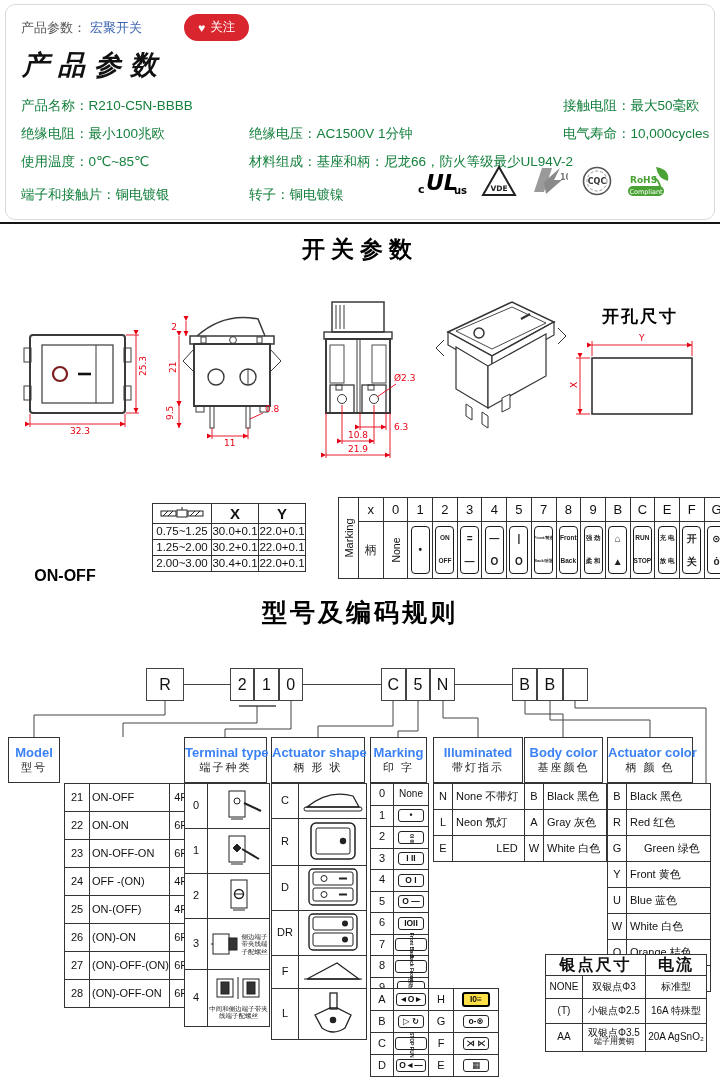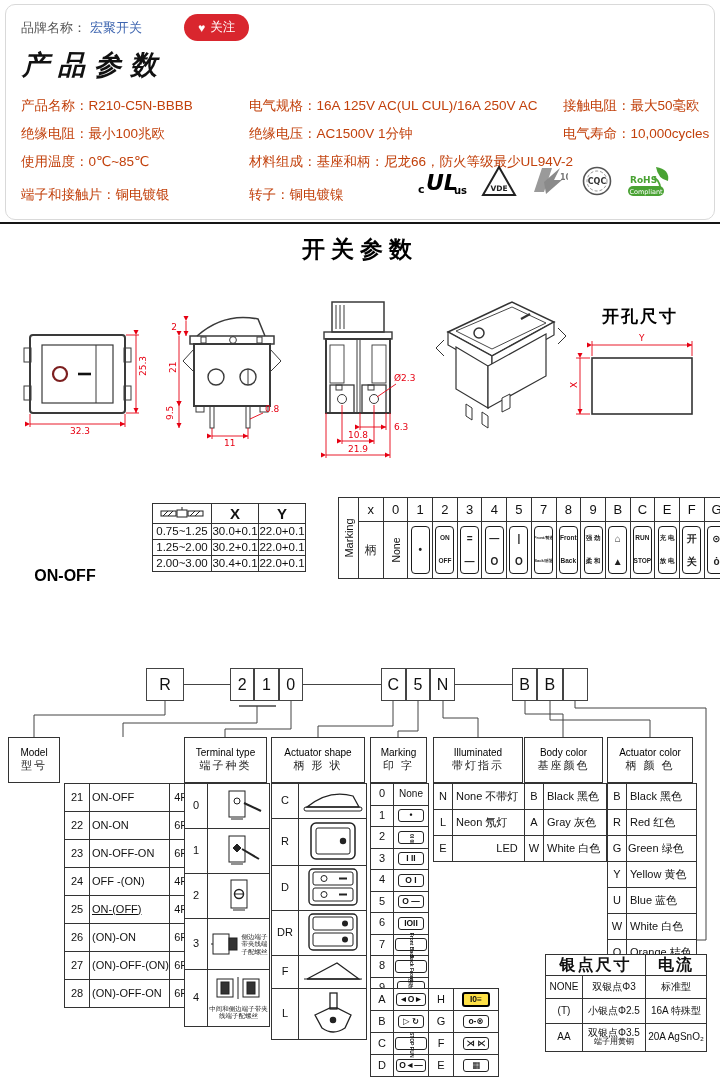--- a/index.html
+++ b/index.html
@@ -10,21 +10,21 @@
         border-radius:10px;background:#fff;}
   .brandrow{position:absolute;left:15px;top:9px;display:flex;align-items:center;gap:4px;}
   .blabel{font-size:13px;color:#555;}
   .blink{font-size:13px;color:#3f66b0;text-decoration:none;cursor:pointer;}
   .followbtn{margin-left:38px;display:inline-flex;align-items:center;gap:5px;background:#d9262e;
              color:#fff;font-size:12.5px;border-radius:14px;padding:5px 14px;cursor:pointer;}
   .heart{font-size:12px;line-height:1;}
   .ptitle{position:absolute;left:16px;top:42px;font-family:"DejaVu Serif","Liberation Serif",serif;
           font-style:italic;font-weight:bold;font-size:27px;letter-spacing:9px;color:#111;}
   .prow{position:absolute;left:0;width:100%;height:18px;}
-  .pcell{position:absolute;font-size:13.5px;color:#c2410c;white-space:nowrap;}
+  .pcell{position:absolute;font-size:13.5px;color:#15803d;white-space:nowrap;}
   .certbar{position:absolute;left:408px;top:152px;width:290px;height:48px;display:flex;
            align-items:center;gap:13px;}
   .divider{position:absolute;left:0;top:222px;width:720px;height:2px;background:#151515;}
   .h2a{position:absolute;left:0;top:234px;width:720px;text-align:center;font-size:23px;
        font-weight:bold;letter-spacing:6px;color:#000;}
   .h2b{position:absolute;left:0;top:596px;width:720px;text-align:center;font-size:25px;
        font-weight:bold;letter-spacing:3px;color:#000;}
   svg text{font-family:"DejaVu Sans","Liberation Sans",sans-serif;}
   .dimtxt{fill:#e60012;font-size:9px;}
   
@@ -55,21 +55,21 @@
   .pill.small .pt{font-size:6.5px;font-weight:bold;}
   .pill.tiny .pt{font-size:4.5px;transform:scale(.9);white-space:nowrap;}
   .pill.cjk .pt{font-size:10px;}
   
   #coding{position:absolute;left:0;top:650px;width:720px;height:430px;}
   .conn{position:absolute;left:0;top:0;}
   .cbox{position:absolute;border:1px solid #444;background:#fff;display:flex;align-items:center;
         justify-content:center;font-size:16px;color:#111;height:33px;box-sizing:border-box;}
   .hdrbox{position:absolute;border:1px solid #333;background:#fff;text-align:center;box-sizing:border-box;
           display:flex;flex-direction:column;justify-content:center;height:46px;}
-  .hdr-en{font-size:10px;font-weight:normal;color:#000000;white-space:nowrap;}
+  .hdr-en{font-size:13px;font-weight:bold;color:#3b82f6;white-space:nowrap;}
   .hdr-zh{font-size:11px;color:#222;letter-spacing:2px;white-space:nowrap;}
   .ctab{position:absolute;}
   .ctab td{font-size:11px;}
   .codecell{font-weight:normal;font-size:11.5px;}
   .fnlabel{font-size:10.5px;text-align:left !important;padding-left:2px !important;white-space:nowrap;}
   .fnp{font-size:10px;}
   .tnote{font-size:6.5px;color:#222;line-height:1.15;text-align:left;}
   .mframe{display:inline-block;border:1.2px solid #222;border-radius:3px;padding:1px 2px;font-size:8.5px;
           font-weight:bold;min-width:20px;line-height:1.1;background:#fff;color:#111;}
   .mframe.dark{border:2.5px solid #000;background:#fde047;}
@@ -80,32 +80,31 @@
   
   .cert{display:flex;align-items:center;justify-content:center;}
 </style>
 </head>
 <body>
 
 <div id="stage">
 
   <div class="card">
     <div class="brandrow">
-      <span class="blabel">品牌名称：</span>
+      <span class="blabel">产品参数：</span>
       <a class="blink">宏聚开关</a>
       <span class="followbtn">
         <span class="heart">♥</span>
         <span>关注</span>
       </span>
     </div>
     <div class="ptitle">产品参数</div>
     <div id="prows">
         <div class="prow" style="top: 92px;">
           <span class="pcell" style="left: 15px;">产品名称：R210-C5N-BBBB</span>
-          <span class="pcell" style="left: 243px;">电气规格：16A  125V  AC(UL CUL)/16A 250V  AC</span>
           <span class="pcell" style="left: 557px;">接触电阻：最大50毫欧</span>
         </div>
         <div class="prow" style="top: 120px;">
           <span class="pcell" style="left: 15px;">绝缘电阻：最小100兆欧</span>
           <span class="pcell" style="left: 243px;">绝缘电压：AC1500V 1分钟</span>
           <span class="pcell" style="left: 557px;">电气寿命：10,000cycles</span>
         </div>
         <div class="prow" style="top: 148px;">
           <span class="pcell" style="left: 15px;">使用温度：0℃~85℃</span>
           <span class="pcell" style="left: 243px;">材料组成：基座和柄：尼龙66，防火等级最少UL94V-2</span>
@@ -450,20 +449,21 @@
         <div class="mhd">G</div>
         <div class="mbody">
           <span class="pill">
             <span class="pt">⊙</span>
             <span class="pt">ȯ</span>
           </span>
         </div>
       </div>
     </div>
 
+  <div class="h2b">型号及编码规则</div>
 
   <div id="coding">
     <svg class="conn" width="720" height="430" viewBox="0 0 720 430">
       <g stroke="#444" stroke-width="1" fill="none">
         <line x1="184" y1="34.5" x2="230" y2="34.5"></line>
         <line x1="303" y1="34.5" x2="381" y2="34.5"></line>
         <line x1="455" y1="34.5" x2="512" y2="34.5"></line>
         <line x1="239" y1="56" x2="276" y2="56" stroke-width="1.5"></line>
         <polyline points="165,51 165,65 34,65 34,87"></polyline>
         <polyline points="257,56 257,73 123,73 123,87"></polyline>
@@ -531,21 +531,21 @@
             <td class="fnlabel" style="width: 72px;">ON-OFF-ON</td>
             <td class="fnp" style="width: 22px;">6P</td>
           </tr>
           <tr>
             <td class="codecell" style="width: 24px; height: 27px;">24</td>
             <td class="fnlabel" style="width: 72px;">OFF -(ON)</td>
             <td class="fnp" style="width: 22px;">4P</td>
           </tr>
           <tr>
             <td class="codecell" style="width: 24px; height: 27px;">25</td>
-            <td class="fnlabel" style="width: 72px; text-decoration: underline;">ON-(OFF)</td>
+            <td class="fnlabel" style="width: 72px;">ON-(OFF)</td>
             <td class="fnp" style="width: 22px;">4P</td>
           </tr>
           <tr>
             <td class="codecell" style="width: 24px; height: 27px;">26</td>
             <td class="fnlabel" style="width: 72px;">(ON)-ON</td>
             <td class="fnp" style="width: 22px;">6P</td>
           </tr>
           <tr>
             <td class="codecell" style="width: 24px; height: 27px;">27</td>
             <td class="fnlabel" style="width: 72px;">(ON)-OFF-(ON)</td>
@@ -789,25 +789,25 @@
           <tr>
             <td class="codecell" style="width: 18px; height: 25px;">B</td>
             <td style="width: 66px; text-align: left; padding-left: 3px; font-size: 11px;">Black 黑色</td>
           </tr>
           <tr>
             <td class="codecell" style="width: 18px; height: 25px;">R</td>
             <td style="width: 66px; text-align: left; padding-left: 3px; font-size: 11px;">Red  红色</td>
           </tr>
           <tr>
             <td class="codecell" style="width: 18px; height: 25px;">G</td>
-            <td style="width: 66px; text-align: left; padding-left: 1px; font-size: 11px;">Green 绿色</td>
+            <td style="width: 66px; text-align: left; padding-left: 17px; font-size: 11px;">Green 绿色</td>
           </tr>
           <tr>
             <td class="codecell" style="width: 18px; height: 25px;">Y</td>
-            <td style="width: 66px; text-align: left; padding-left: 3px; font-size: 11px;">Yellow 黄色</td>
+            <td style="width: 66px; text-align: left; padding-left: 3px; font-size: 11px;">Front 黄色</td>
           </tr>
           <tr>
             <td class="codecell" style="width: 18px; height: 25px;">U</td>
             <td style="width: 66px; text-align: left; padding-left: 3px; font-size: 11px;">Blue 蓝色</td>
           </tr>
           <tr>
             <td class="codecell" style="width: 18px; height: 25px;">W</td>
             <td style="width: 66px; text-align: left; padding-left: 3px; font-size: 11px;">White 白色</td>
           </tr>
           <tr>

